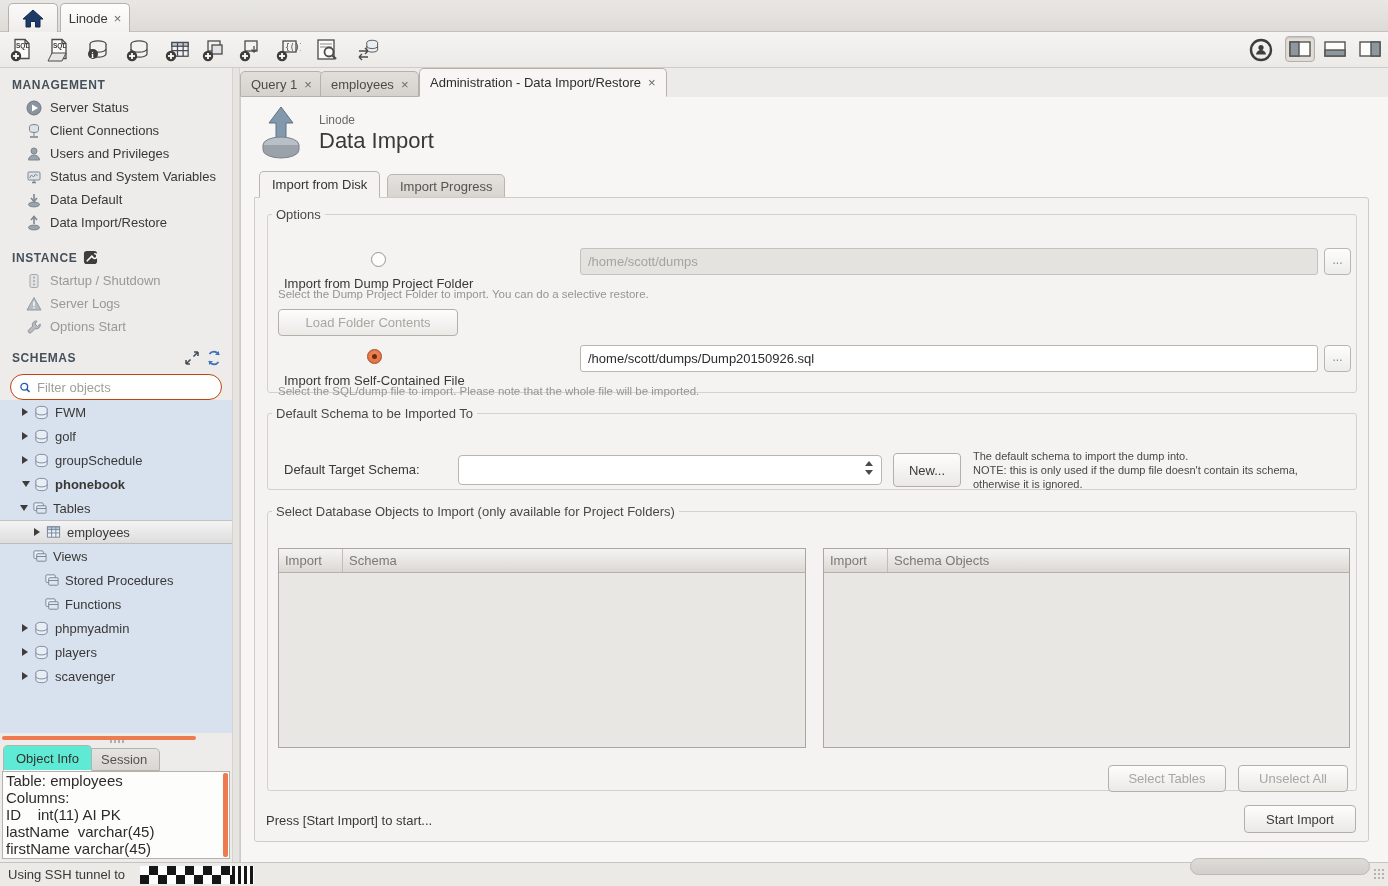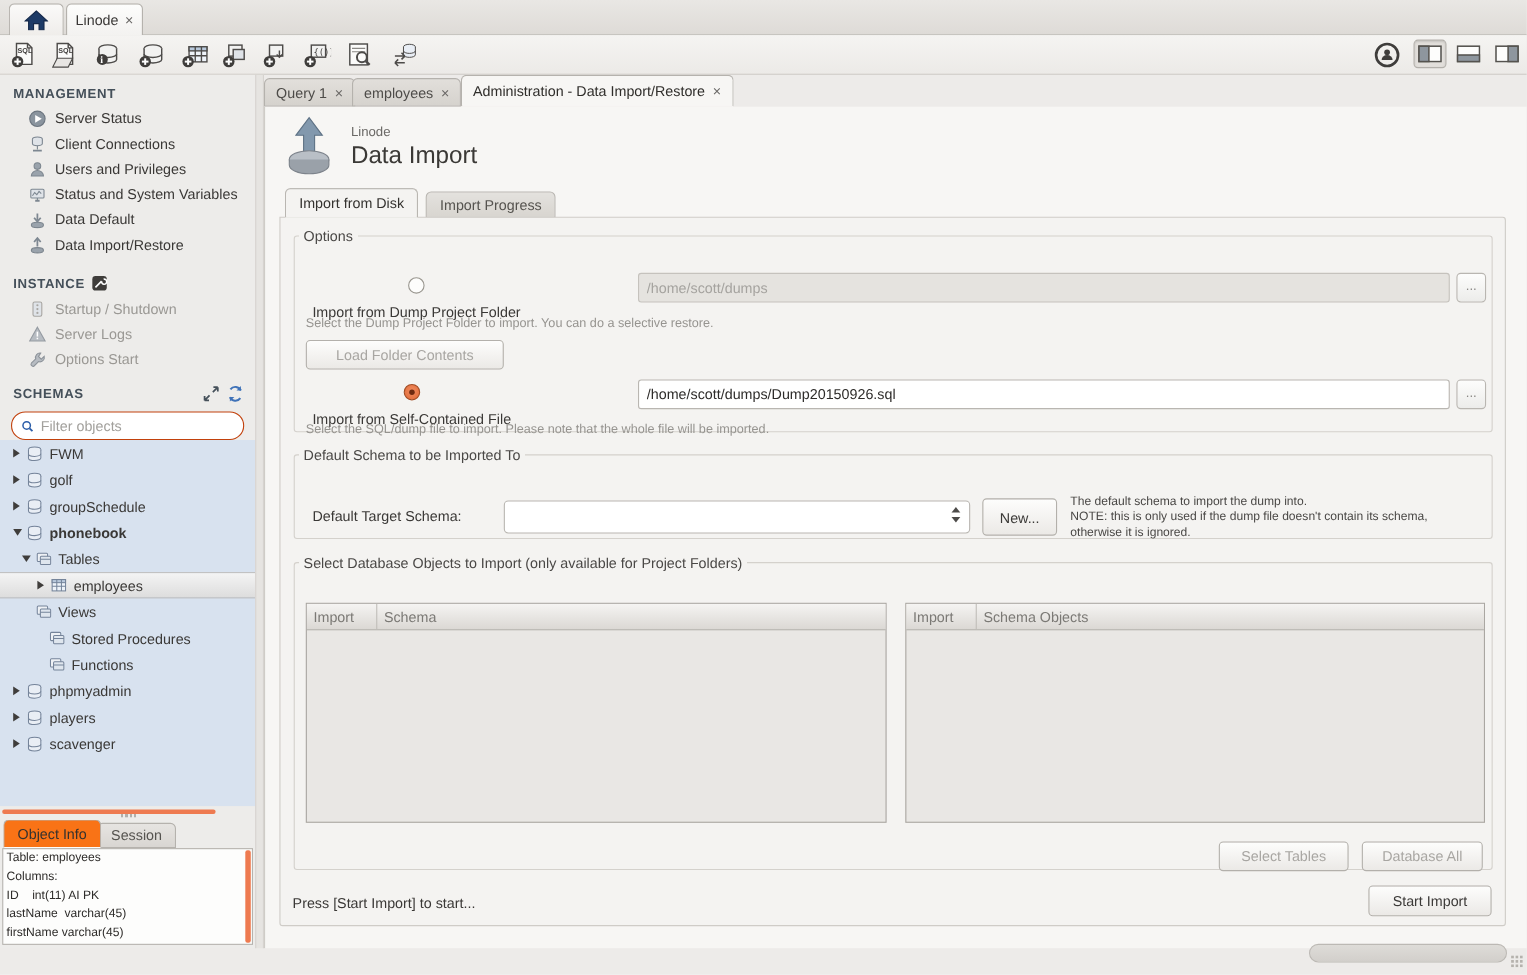--- a/index.html
+++ b/index.html
@@ -38,33 +38,33 @@
 
   #tree { position:absolute; left:0; top:332px; width:232px; height:333px; background:#d8e2ef; overflow:hidden; }
   .trow { height:24px; display:flex; align-items:center; cursor:pointer; position:relative; }
   .trow.sel { background:linear-gradient(#f4f4f4,#dddddd); border-top:1px solid #c2c2c2; border-bottom:1px solid #bdbdbd; }
   .trow .tlabel { margin-left:6px; }
   .trow.bold .tlabel { font-weight:bold; }
   .arr { width:0; height:0; margin-left:4px; flex:0 0 8px; }
   .arr.r { border-left:6px solid #3f3d3b; border-top:4px solid transparent; border-bottom:4px solid transparent; }
   .arr.d { border-top:6px solid #3f3d3b; border-left:4px solid transparent; border-right:4px solid transparent; }
   .arr.none { border:none; }
-  .lvl0 { padding-left:8px; } .lvl1 { padding-left:16px; } .lvl2 { padding-left:30px; }
+  .lvl0 { padding-left:18px; } .lvl1 { padding-left:16px; } .lvl2 { padding-left:30px; }
   .ticon { width:15px; height:15px; margin-left:4px; flex:0 0 15px; color:#75849a; }
 
   #hsplit { position:absolute; left:0; top:665px; width:232px; height:10px; background:#edecea; }
   #hsplit .bar { position:absolute; left:2px; top:3px; width:194px; height:4px; background:#ee7a50; border-radius:2px; }
   #hsplit .grip { position:absolute; left:110px; top:7px; width:14px; height:3px; background:repeating-linear-gradient(90deg,#b0aeaa 0 2px,transparent 2px 4px); }
 
   #infotabs { position:absolute; left:0; top:675px; width:232px; height:28px; }
   .itab { position:absolute; top:2px; height:26px; border:1px solid #b5b2ad; border-radius:5px 5px 0 0; padding:0 12px; display:flex; align-items:center; font-size:13px; color:#55534f; background:linear-gradient(#e6e4e1,#d9d6d2); }
-  .itab.active { background:#f97316; border-bottom:1px solid #fdfdfc; z-index:2; color:#34322f; }
+  .itab.active { background:#5eead4; border-bottom:1px solid #fdfdfc; z-index:2; color:#34322f; }
   .itab.t0 { left:3px; } .itab.t1 { left:88px; top:5px; height:23px; }
   #infobox { position:absolute; left:2px; top:703px; width:228px; height:88px; background:#fdfdfc; border:1px solid #b5b2ad; overflow:hidden; }
-  #infobox .line { white-space:pre; font-size:11px; line-height:17px; padding-left:3px; color:#2e2c2a; }
+  #infobox .line { white-space:pre; font-size:15px; line-height:17px; padding-left:3px; color:#2e2c2a; }
   #info-scroll { position:absolute; right:1px; top:1px; width:5px; height:84px; background:#ee7a50; border-radius:2px; }
 
   
   #statusbar { position:absolute; left:0; top:862px; width:1388px; height:24px; background:#eceae7; border-top:1px solid #c7c4bf; }
   #status-text { position:absolute; left:8px; top:4px; color:#3a3836; }
   #redact { position:absolute; left:140px; top:3px; width:92px; height:18px; background:repeating-conic-gradient(#161616 0% 25%, #fdfdfd 0% 50%); background-size:18px 18px; }
   #redact2 { position:absolute; left:232px; top:3px; width:22px; height:18px; background:repeating-linear-gradient(90deg,#161616 0 3px,#fdfdfd 3px 6px); }
   #hscroll { position:absolute; left:1190px; top:858px; width:180px; height:17px; background:linear-gradient(#dedcd8,#d2cfcb); border:1px solid #bcb9b4; border-radius:9px; }
   #grip { position:absolute; left:1373px; top:868px; width:12px; height:12px; background:radial-gradient(circle at 2px 2px,#b5b2ad 1.2px,transparent 1.4px); background-size:4px 4px; }
 
@@ -572,25 +572,30 @@
             <div class="c2">Schema</div>
           </div>
         </div>
         <div class="dbtable" style="left:555px; width:527px">
           <div class="hdr">
             <div class="c1">Import</div>
             <div class="c2">Schema Objects</div>
           </div>
         </div>
         <button class="btn disabled" style="position:absolute; left:840px; top:246px; width:118px; height:27px">Select Tables</button>
-        <button class="btn disabled" style="position:absolute; left:970px; top:246px; width:110px; height:27px">Database All</button>
+        <button class="btn disabled" style="position:absolute; left:970px; top:246px; width:110px; height:27px">Unselect All</button>
       </fieldset>
 
     </div>
 
     <div id="press-status">Press [Start Import] to start...</div>
     <button id="start-btn" class="btn">Start Import</button>
   </div>
 
+  <div id="statusbar">
+    <span id="status-text">Using SSH tunnel to</span>
+    <div id="redact"></div>
+    <div id="redact2"></div>
+  </div>
   <div id="hscroll"></div>
   <div id="grip"></div>
 
 </div>
 
 </body></html>

